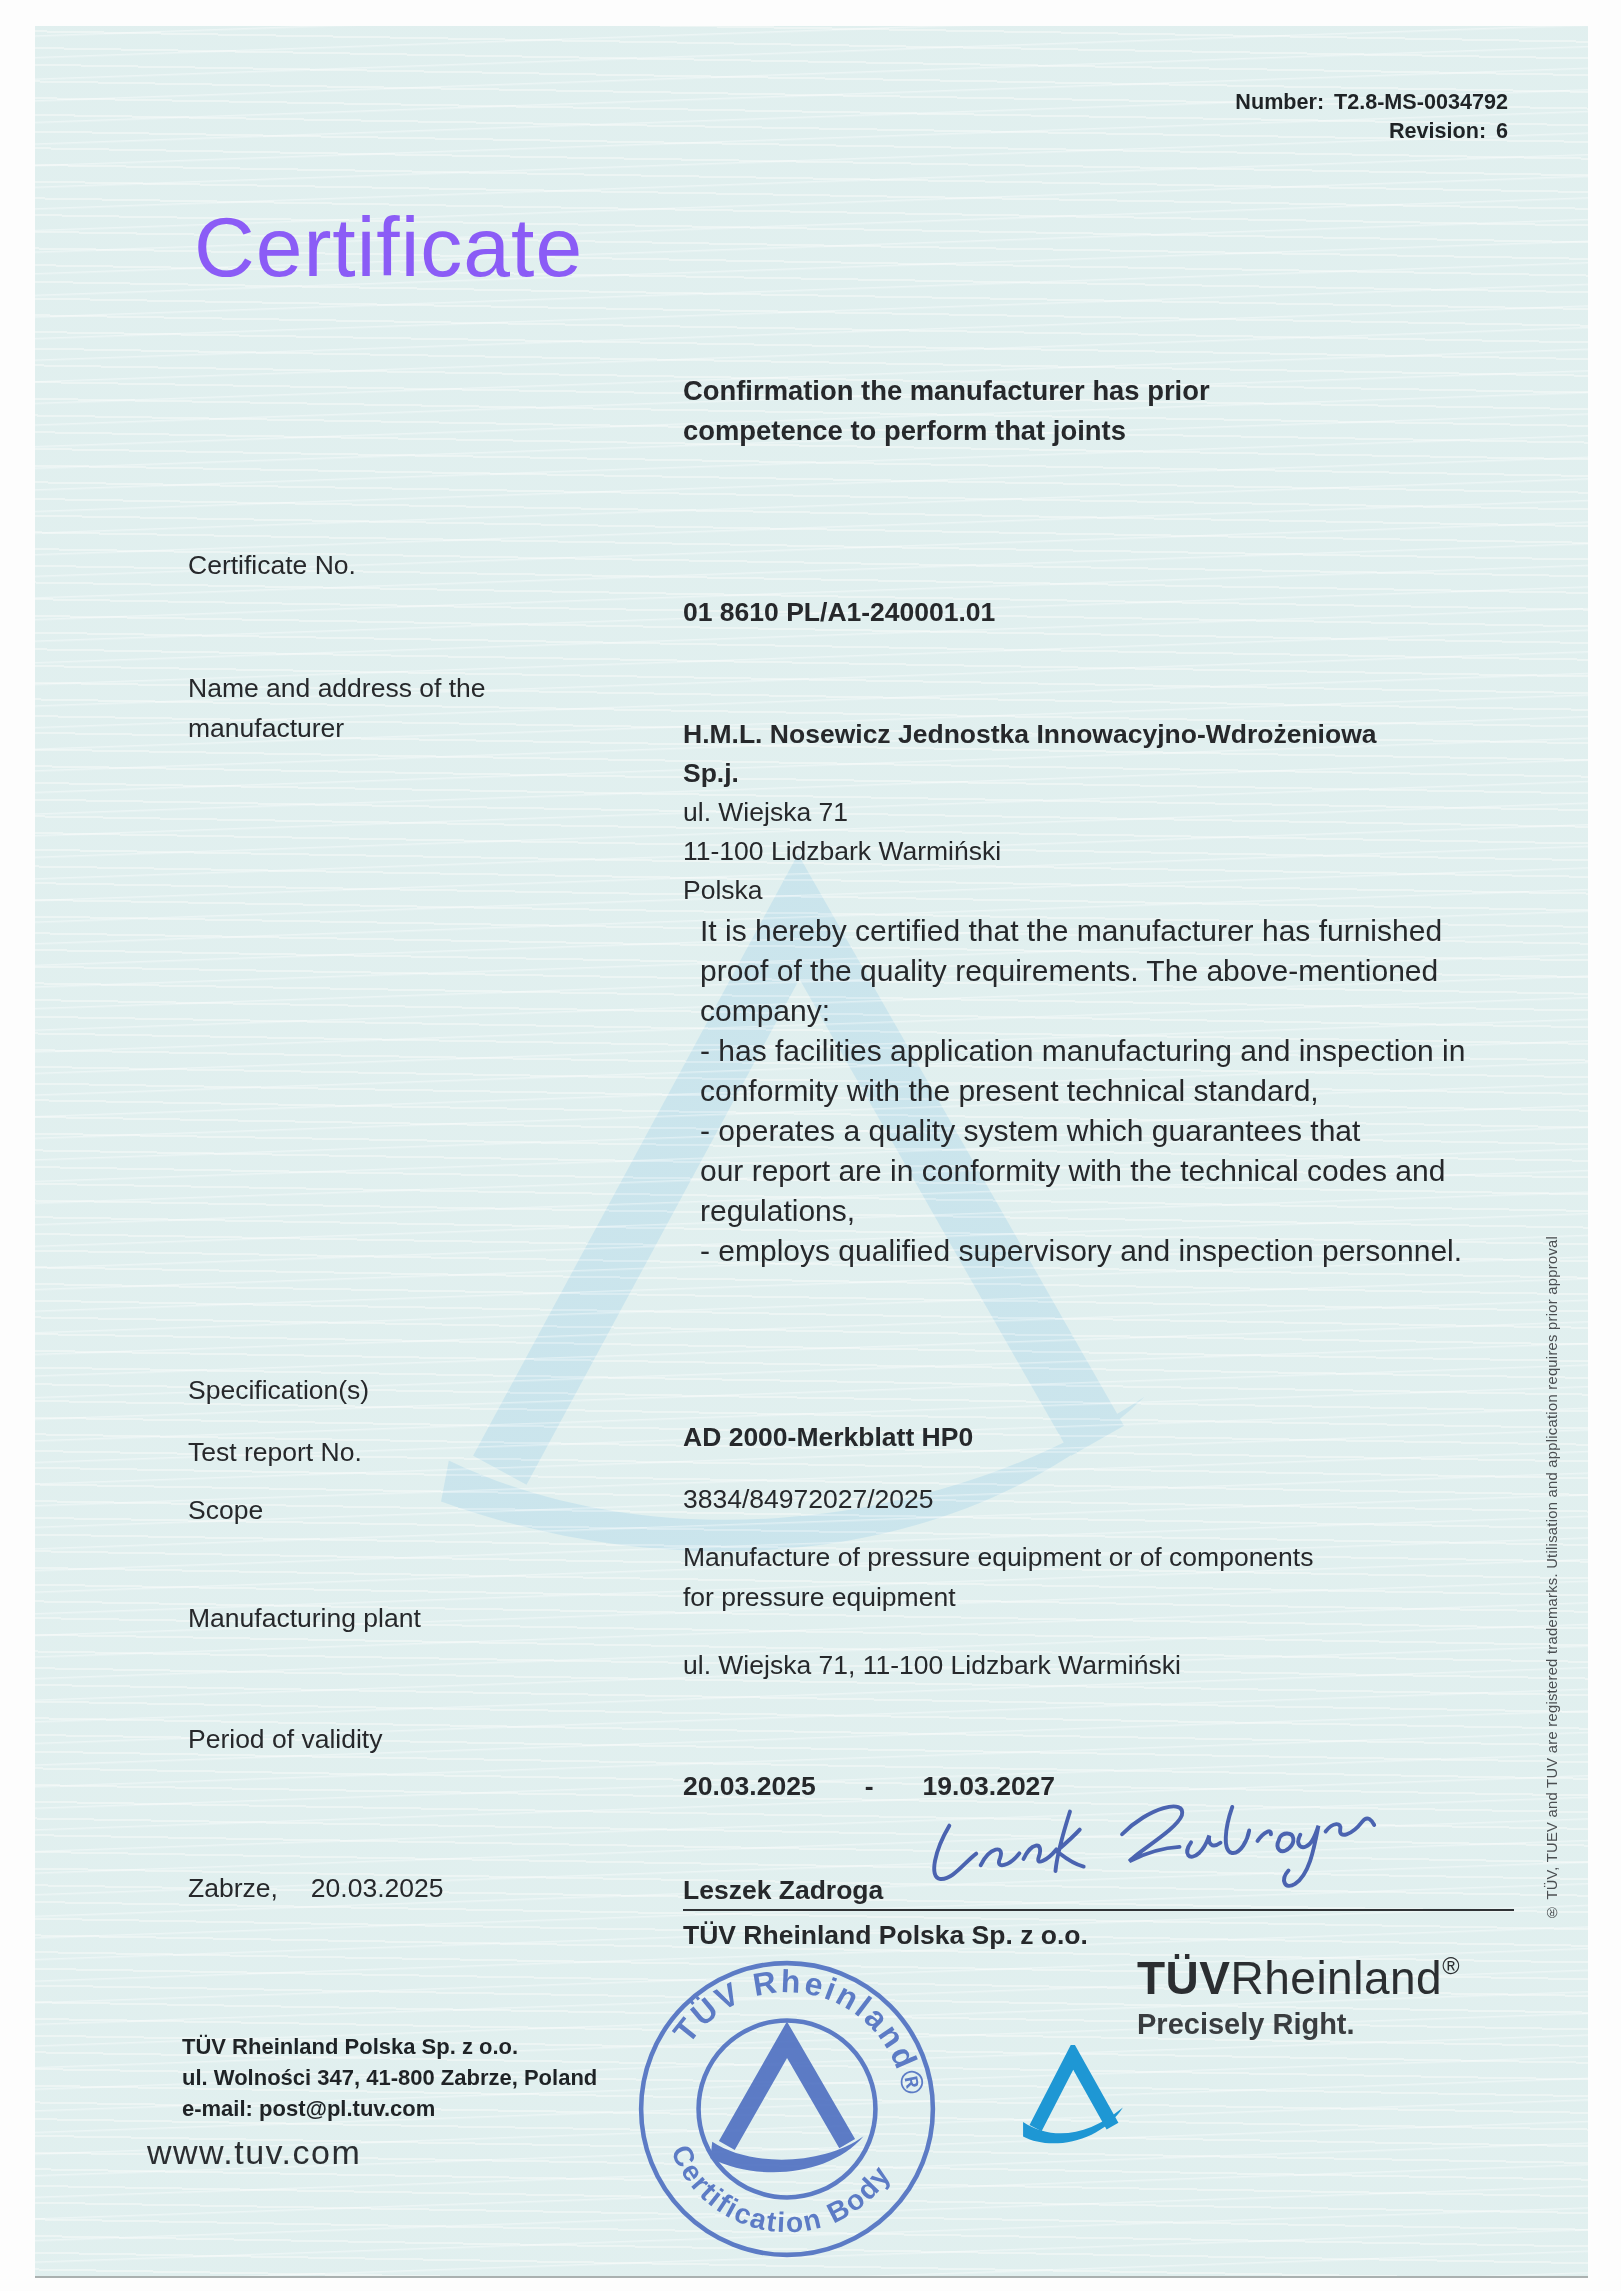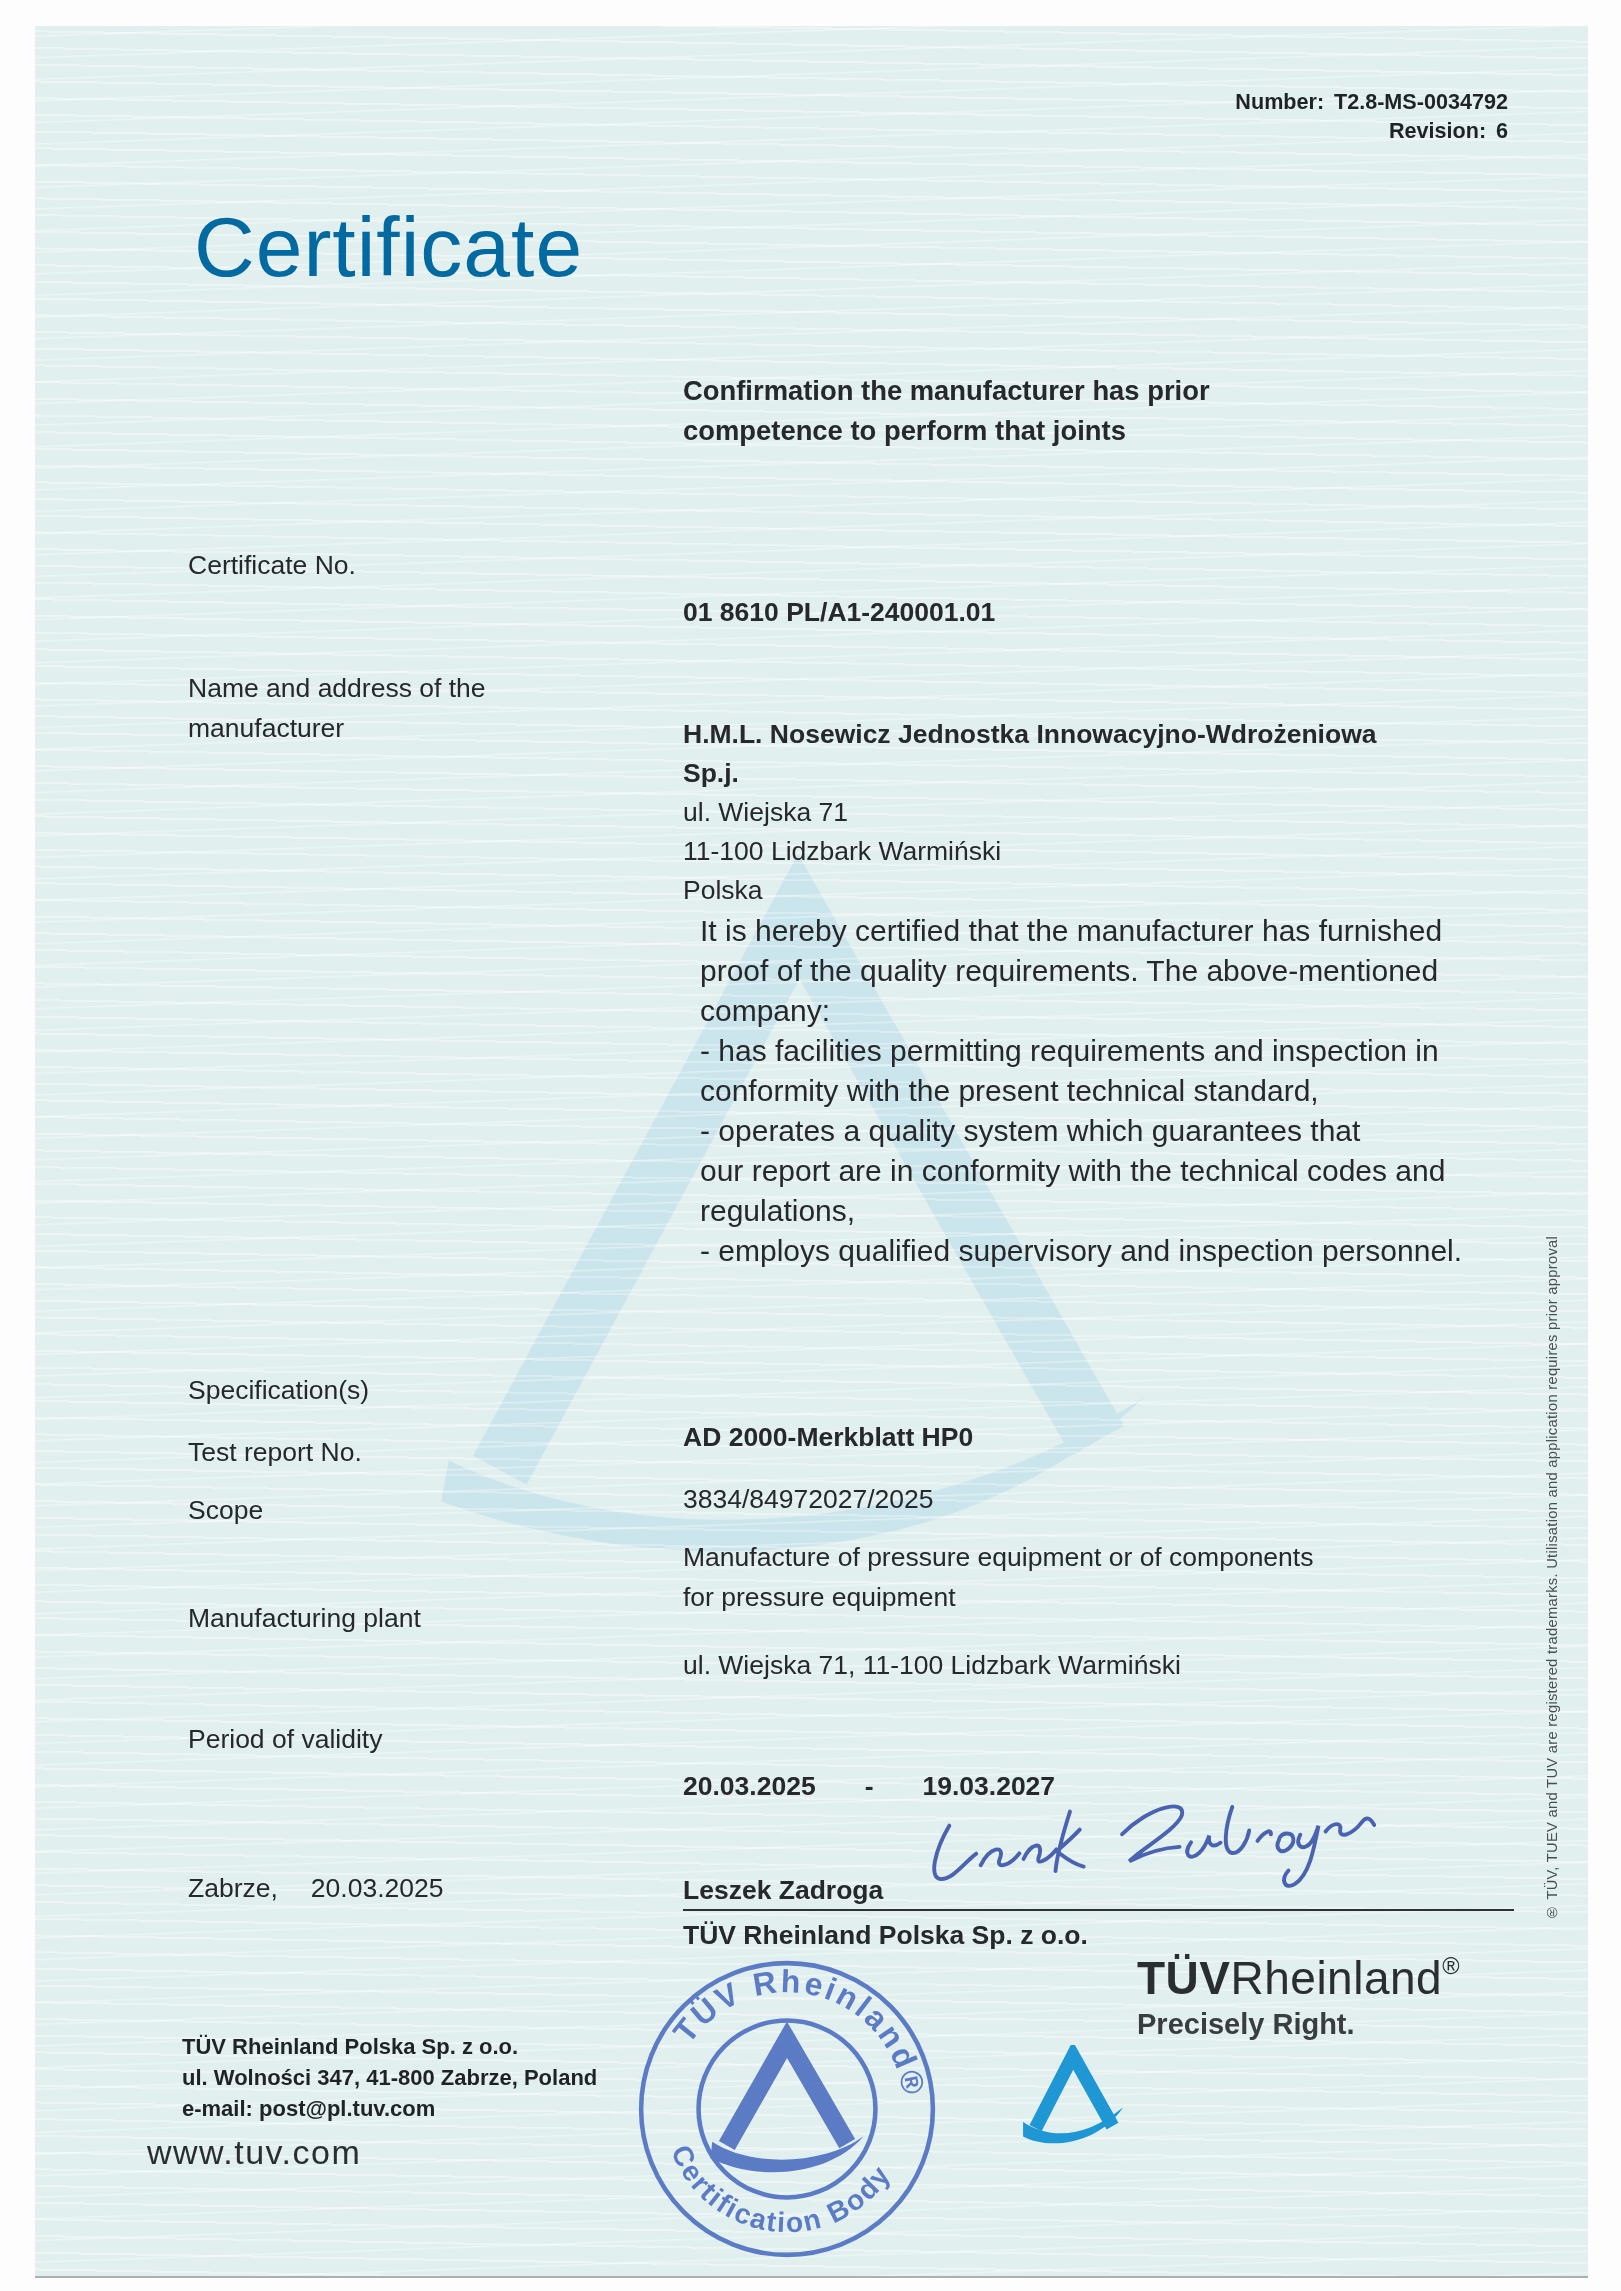--- a/index.html
+++ b/index.html
@@ -7,21 +7,21 @@
         font-family:"Liberation Sans","DejaVu Sans",sans-serif;color:#26282b;}
   .sheet{position:absolute;left:35px;top:25.5px;width:1553px;height:2250px;
          background:#e5f1ef;border-bottom:2.9px solid #aab1b0;overflow:hidden;}
   .texture{position:absolute;inset:0;z-index:1;pointer-events:none;background-image:
      repeating-linear-gradient(178deg, rgba(255,255,255,0) 0 8.8px, rgba(255,255,255,.40) 9.8px, rgba(255,255,255,0) 11.8px, rgba(255,255,255,0) 21.6px),
      repeating-linear-gradient(181deg, rgba(206,232,238,.18) 0 14.7px, rgba(255,255,255,.30) 14.7px 16.7px);}
   .content{position:absolute;inset:0;z-index:2;}
   .watermark{position:absolute;left:357px;top:817px;z-index:0;opacity:.55;}
   .doc-number{position:absolute;top:61px;right:80px;text-align:right;font-size:21.6px;font-weight:600;line-height:29px;color:#1f2326;}
   .doc-number .l{margin-right:9.8px;}
-  .title{position:absolute;left:159px;top:173px;font-size:84px;font-weight:300;letter-spacing:1px;color:#0369a1;margin:0;}
+  .title{position:absolute;left:159px;top:173px;font-size:84px;font-weight:300;letter-spacing:1px;color:#8b5cf6;margin:0;}
   .subtitle{position:absolute;left:648px;top:345px;font-size:27.4px;font-weight:700;line-height:40px;}
   .row{position:absolute;left:0;width:100%;}
   .lbl{position:absolute;left:153px;font-size:26.5px;line-height:40px;}
   .val{position:absolute;left:648px;font-size:26.5px;line-height:40px;max-width:843px;margin-top:47px;}
   .bold{font-weight:700;}
   .statement{position:absolute;left:648px;top:885px;font-size:30px;line-height:40px;margin-left:17px;}
   .validity-val{display:flex;gap:49px;}
   .sig-place{position:absolute;left:153px;top:1847px;font-size:26.5px;}
   .sig-place .d{margin-left:33px;}
   .sig-name{position:absolute;left:648px;top:1849px;font-size:26.5px;font-weight:700;}
@@ -87,21 +87,21 @@
           <div>ul. Wiejska 71</div>
           <div>11-100 Lidzbark Warmiński</div>
           <div>Polska</div>
         </div>
       </div>
 
       <div class="statement">
         <div>It is hereby certified that the manufacturer has furnished</div>
         <div>proof of the quality requirements. The above-mentioned</div>
         <div>company:</div>
-        <div>- has facilities permitting requirements and inspection in</div>
+        <div>- has facilities application manufacturing and inspection in</div>
         <div>conformity with the present technical standard,</div>
         <div>- operates a quality system which guarantees that</div>
         <div>our report are in conformity with the technical codes and</div>
         <div>regulations,</div>
         <div>- employs qualified supervisory and inspection personnel.</div>
       </div>
 
       <div class="row" style="top:1344px">
         <div class="lbl">Specification(s)</div>
         <div class="val bold">AD 2000-Merkblatt HP0</div>

